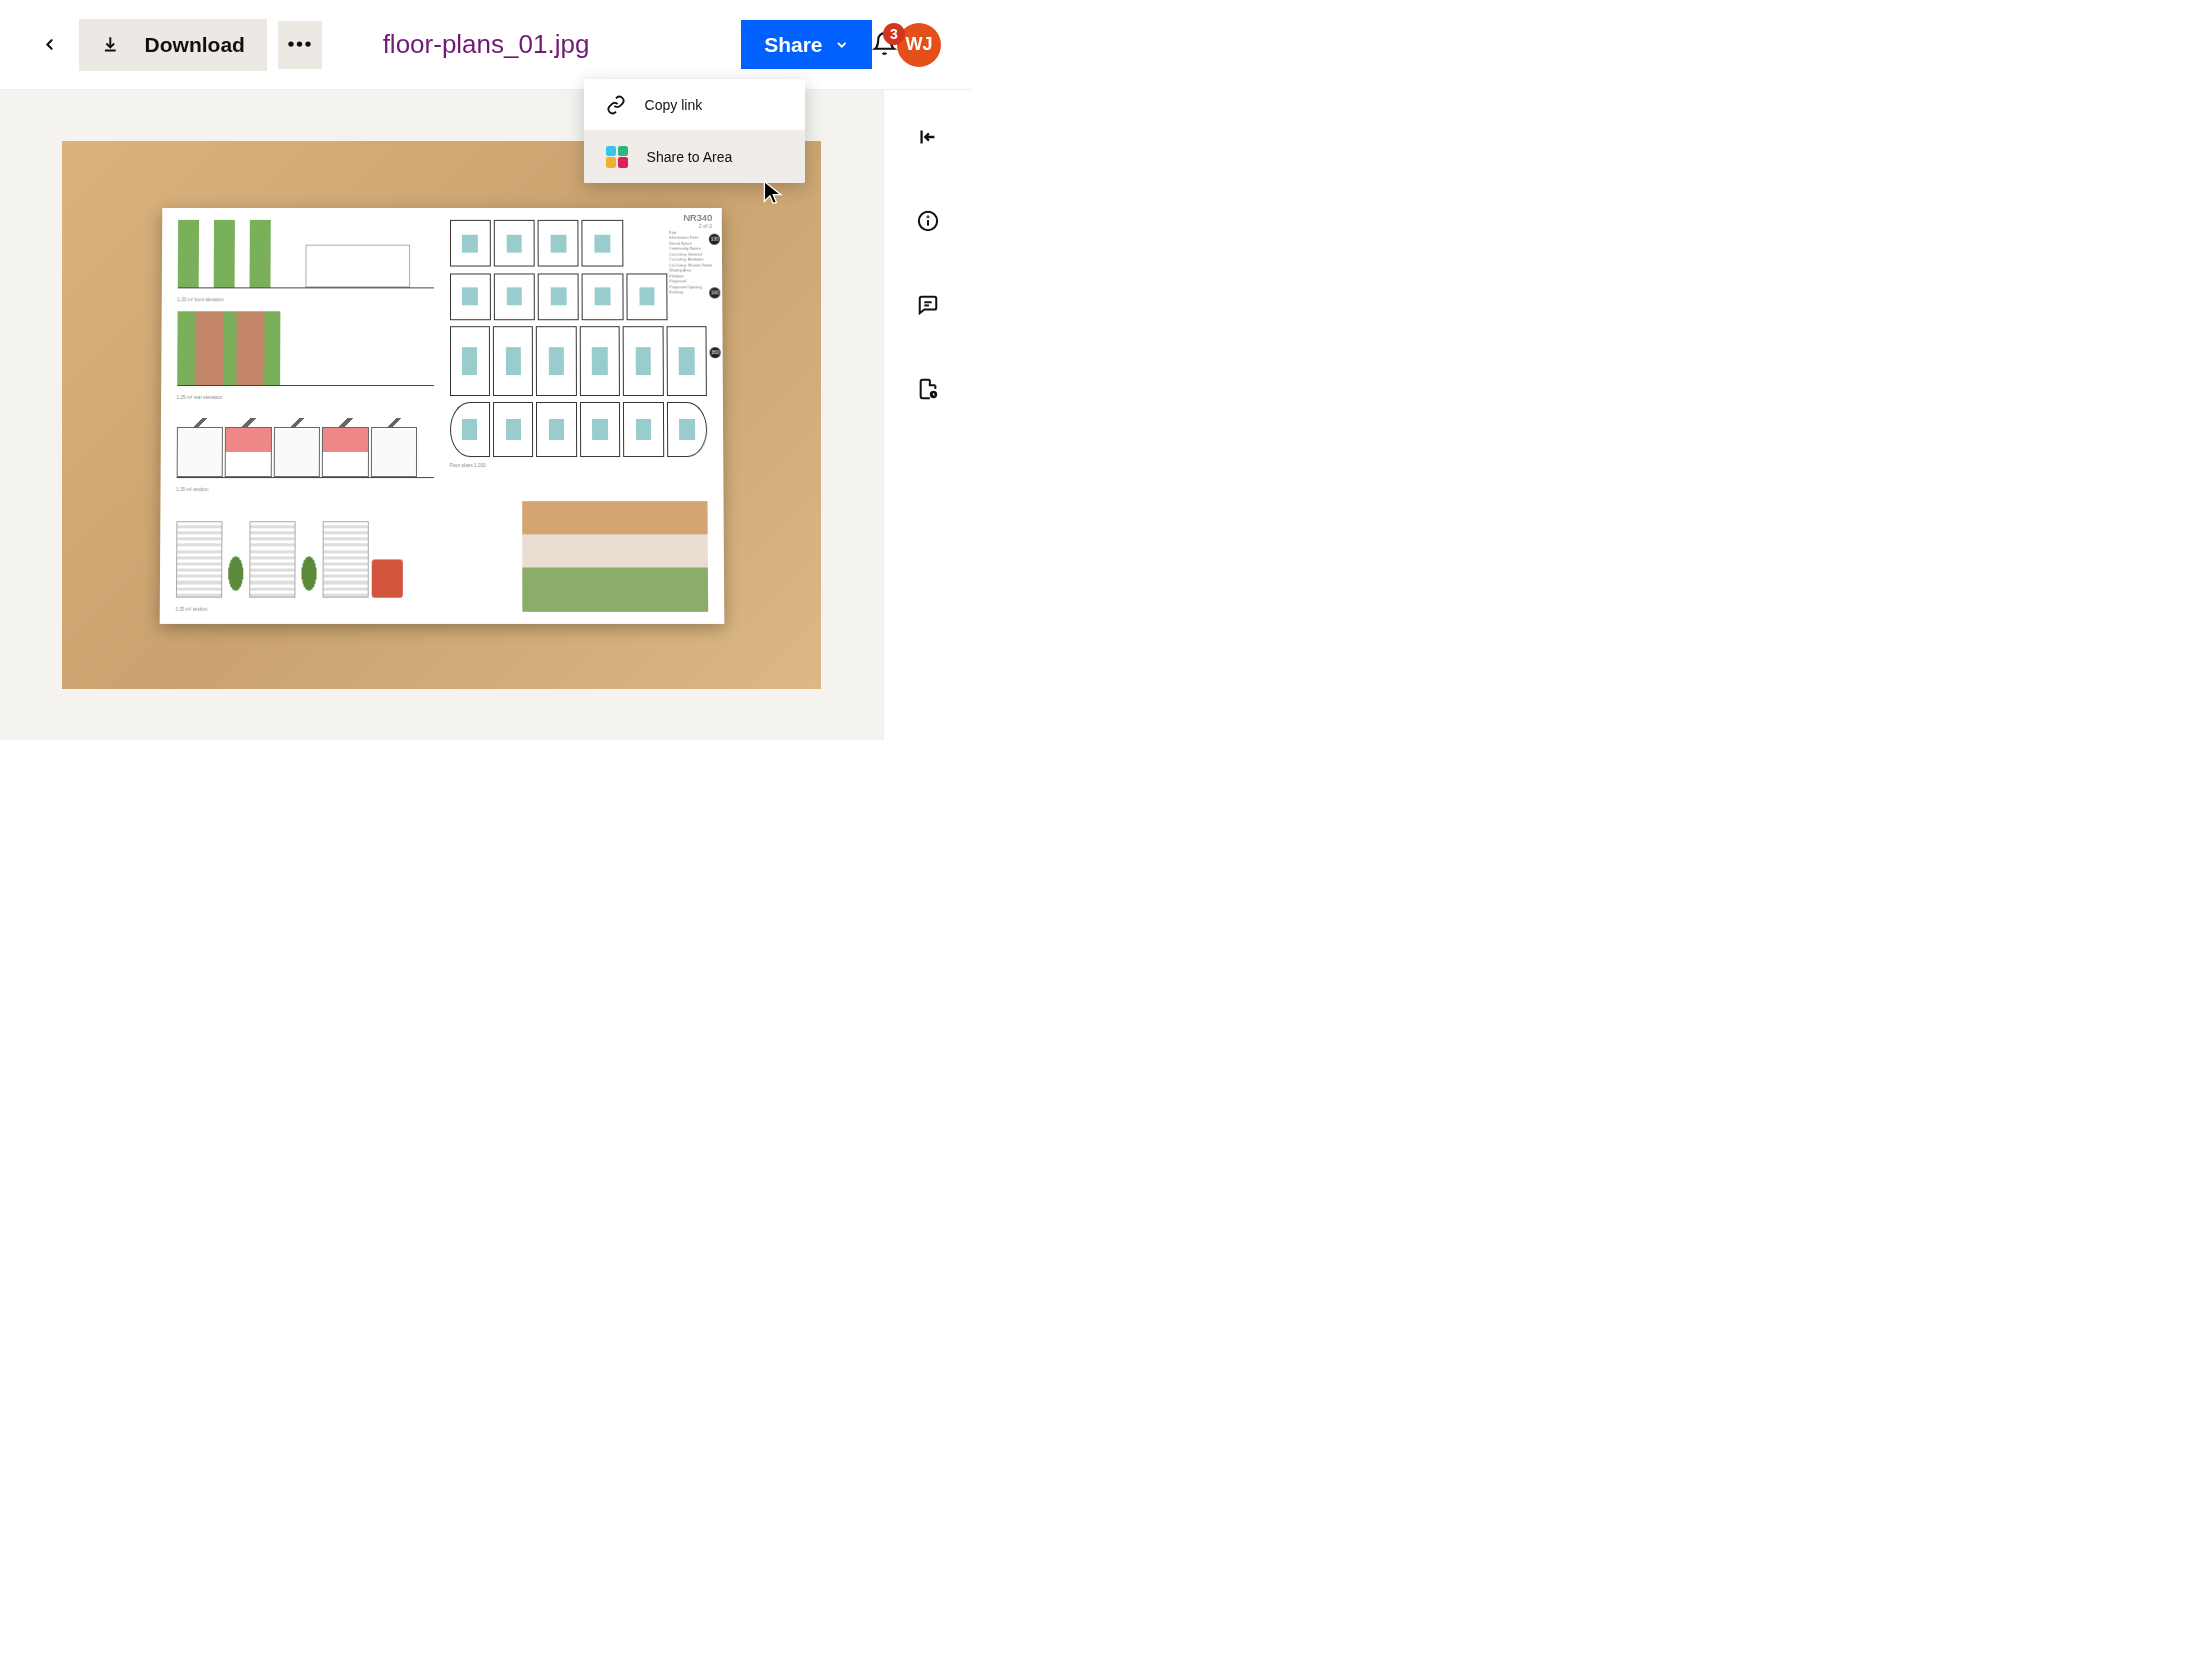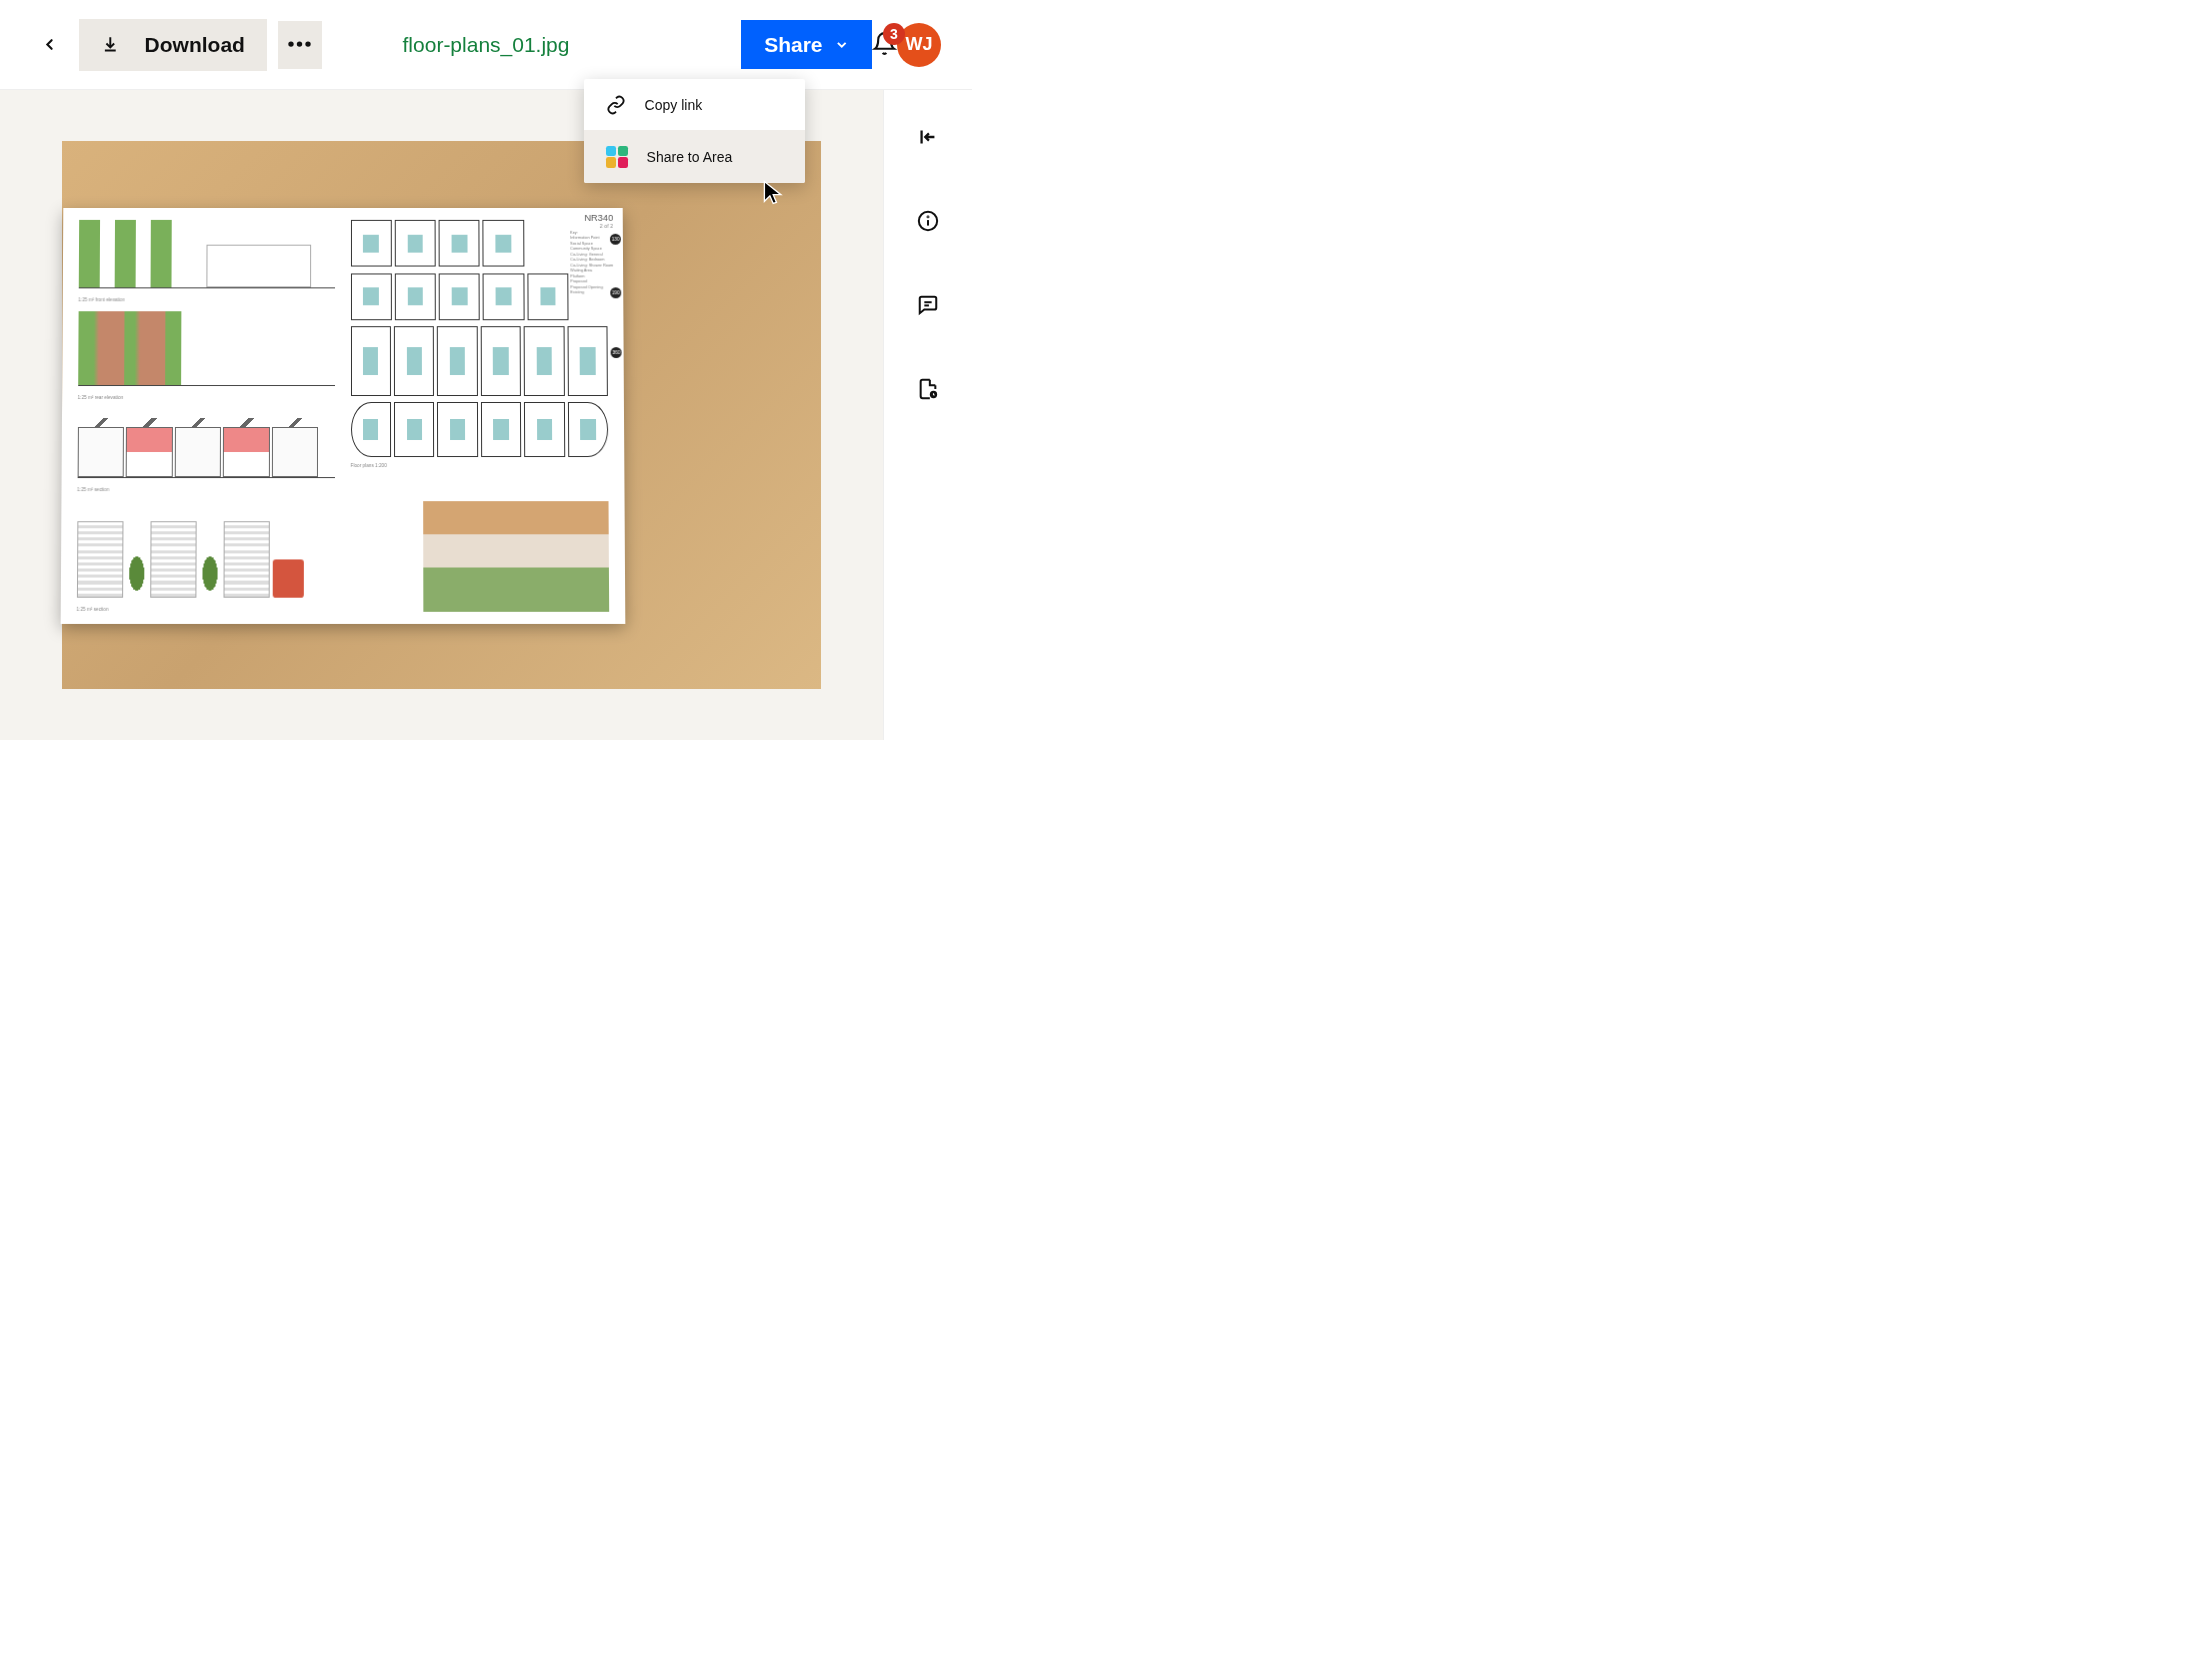--- a/index.html
+++ b/index.html
@@ -49,23 +49,23 @@
       width: 44px;
       height: 48px;
       background: #ece9e4;
       margin-left: 11px;
       cursor: pointer;
     }
     .filename {
       position: absolute;
       left: 50%;
       transform: translateX(-50%);
-      font-size: 21px;
+      font-size: 26px;
       font-weight: 500;
-      color: #15803d;
+      color: #701a75;
     }
     .header-right {
       margin-left: auto;
       display: flex;
       align-items: center;
     }
     .share-btn {
       display: flex;
       align-items: center;
       gap: 11px;
@@ -112,20 +112,21 @@
       padding: 51px 62px;
       position: relative;
     }
     .preview-surface {
       width: 100%;
       height: 100%;
       background: linear-gradient(135deg, #d9b27c 0%, #c9a26f 50%, #dbb884 100%);
       position: relative;
       display: flex;
       align-items: center;
+      justify-content: center;
     }
     .paper {
       width: 74%;
       height: 76%;
       background: #fff;
       box-shadow: 0 4.7px 15.5px rgba(0,0,0,0.3);
       position: relative;
       padding: 12.4px 15.5px;
       transform: perspective(777px) rotateX(1deg);
     }

